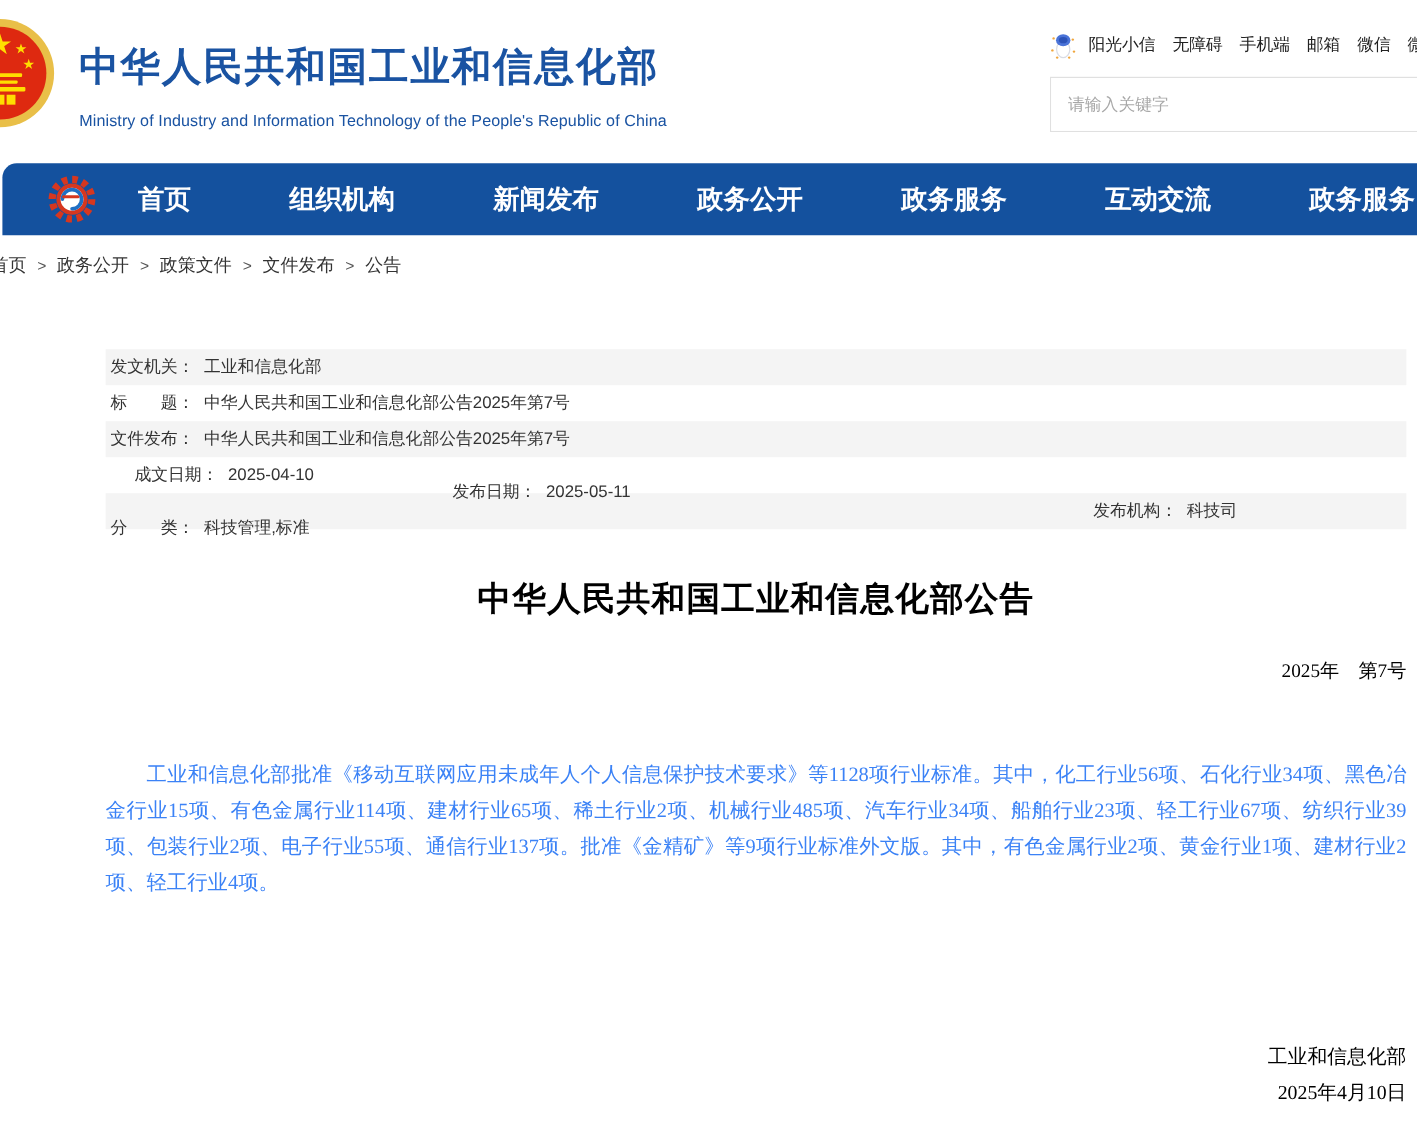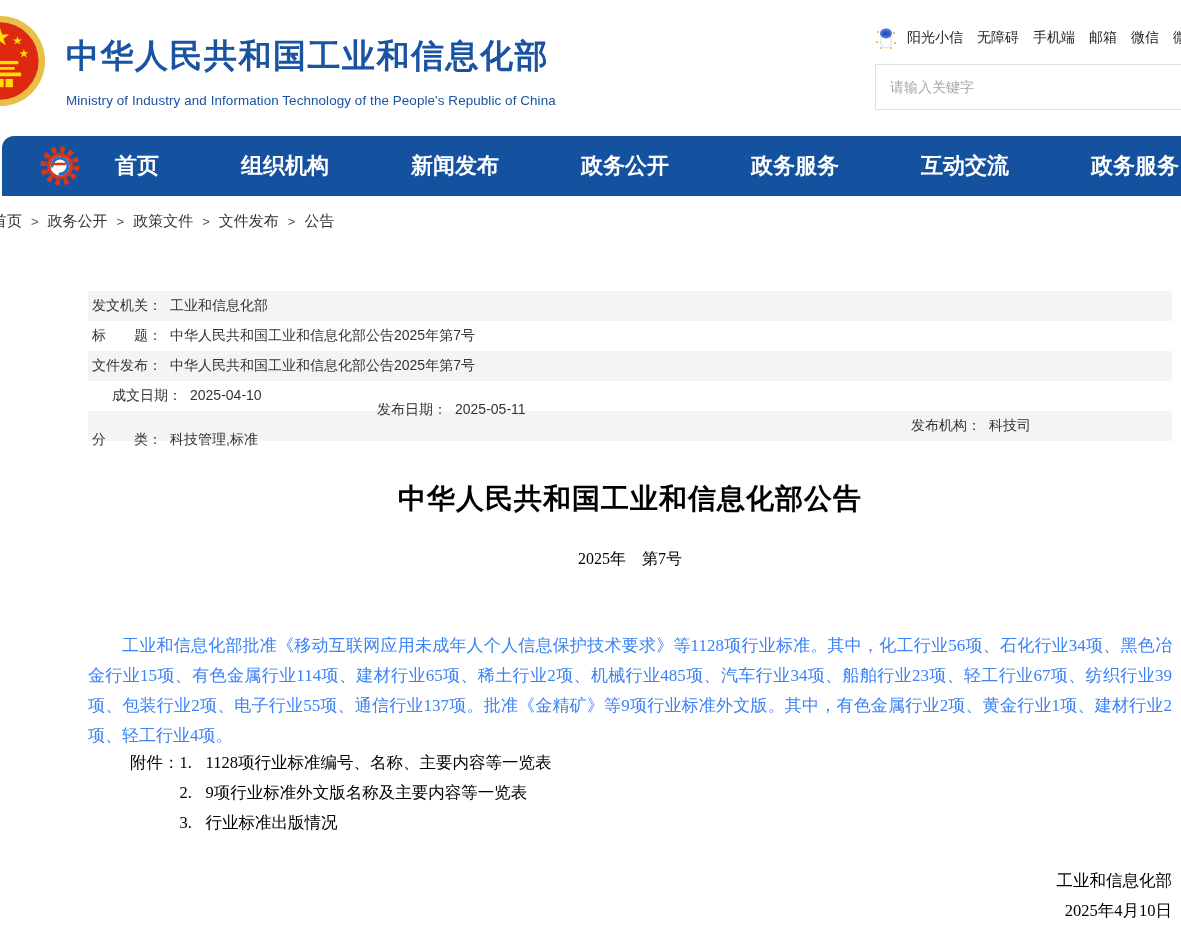--- a/index.html
+++ b/index.html
@@ -39,21 +39,21 @@
   .meta-row.striped { background:#f4f4f4; }
   .meta-cell { display:flex; align-items:flex-start; padding-left:4px; }
   .meta-cell.c1 { width:265px; flex:0 0 auto;margin-left:20px; }
   .meta-cell.full { width:100%; }
   .meta-cell.c2 { flex:1;margin-top:28px; }
   .meta-label { white-space:pre; }
   .meta-value { margin-left:8px; white-space:pre; }
 
   
   .doc-title { position:absolute; top:480px; left:88px; width:1084px; text-align:center; font-size:28px; font-weight:bold; color:#000; letter-spacing:1px; }
-  .doc-issue { position:absolute; top:549px; left:88px; width:1084px; text-align:center; font-size:16px; color:#000; font-family:"Liberation Serif", serif; }
+  .doc-issue { position:absolute; top:549px; left:88px; width:1084px; text-align:right; font-size:16px; color:#000; font-family:"Liberation Serif", serif; }
   .doc-body { position:absolute; top:631px; left:88px; width:1084px; font-size:17px; line-height:30px; color:#3b82f6; text-align:justify; text-indent:2em; font-family:"Liberation Serif", serif; }
 
   .attachments { position:absolute; top:748px; left:130px; display:flex; font-size:16.5px; line-height:30px; color:#000; font-family:"Liberation Serif", serif; }
   .attach-label { white-space:pre; flex:0 0 auto; }
   .attach-list { display:flex; flex-direction:column; }
   .attach-item { display:flex; cursor:pointer; }
   .attach-num { width:26px; flex:0 0 auto; }
 
   .signature { position:absolute; top:866px; left:88px; width:1084px; text-align:right; font-size:16.5px; line-height:30px; color:#000; font-family:"Liberation Serif", serif; }
 </style>
@@ -183,36 +183,19 @@
         <span class="meta-label">发布机构：</span>
         <span class="meta-value">科技司</span>
       </div>
     </div>
   </div>
 
   <div class="doc-title">中华人民共和国工业和信息化部公告</div>
   <div class="doc-issue">2025年　第7号</div>
   <div class="doc-body">工业和信息化部批准《移动互联网应用未成年人个人信息保护技术要求》等1128项行业标准。其中，化工行业56项、石化行业34项、黑色冶金行业15项、有色金属行业114项、建材行业65项、稀土行业2项、机械行业485项、汽车行业34项、船舶行业23项、轻工行业67项、纺织行业39项、包装行业2项、电子行业55项、通信行业137项。批准《金精矿》等9项行业标准外文版。其中，有色金属行业2项、黄金行业1项、建材行业2项、轻工行业4项。</div>
 
-  <div class="attachments">
-    <span class="attach-label">附件：</span>
-    <div class="attach-list">
-      <div class="attach-item">
-        <span class="attach-num">1.</span>
-        <span>1128项行业标准编号、名称、主要内容等一览表</span>
-      </div>
-      <div class="attach-item">
-        <span class="attach-num">2.</span>
-        <span>9项行业标准外文版名称及主要内容等一览表</span>
-      </div>
-      <div class="attach-item">
-        <span class="attach-num">3.</span>
-        <span>行业标准出版情况</span>
-      </div>
-    </div>
-  </div>
 
   <div class="signature">
     <div>工业和信息化部</div>
     <div>2025年4月10日</div>
   </div>
 
 </div>
 
 </body></html>

